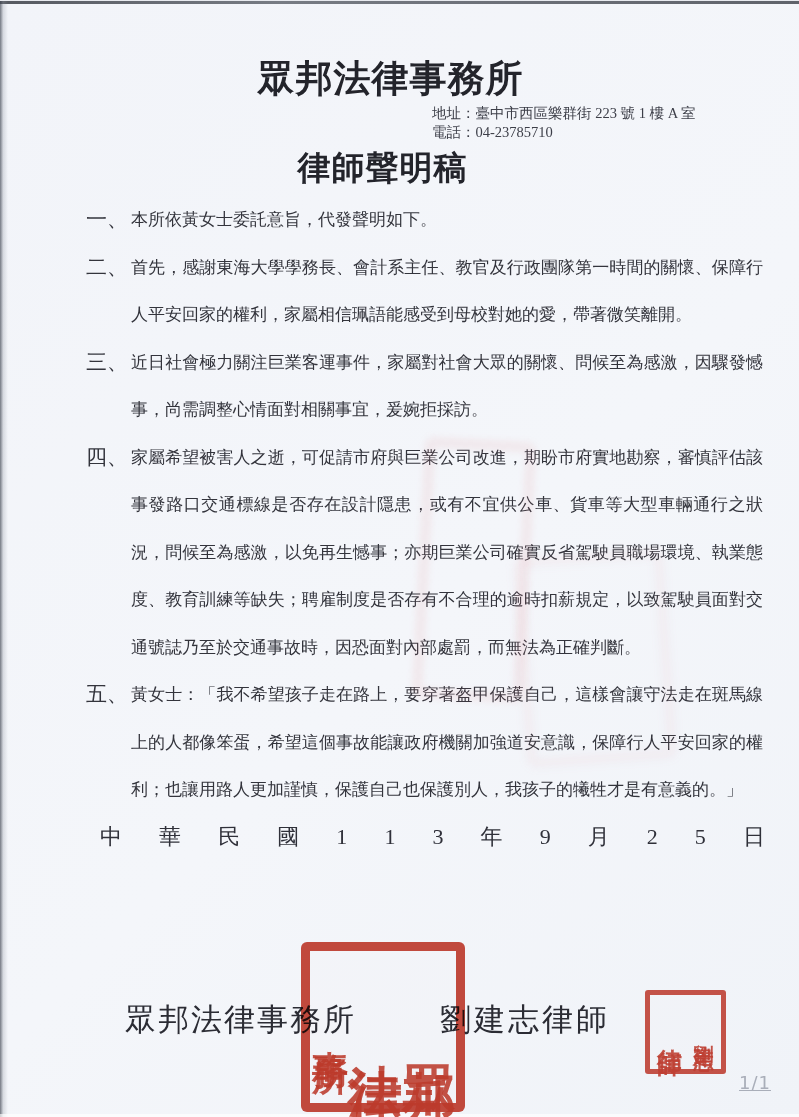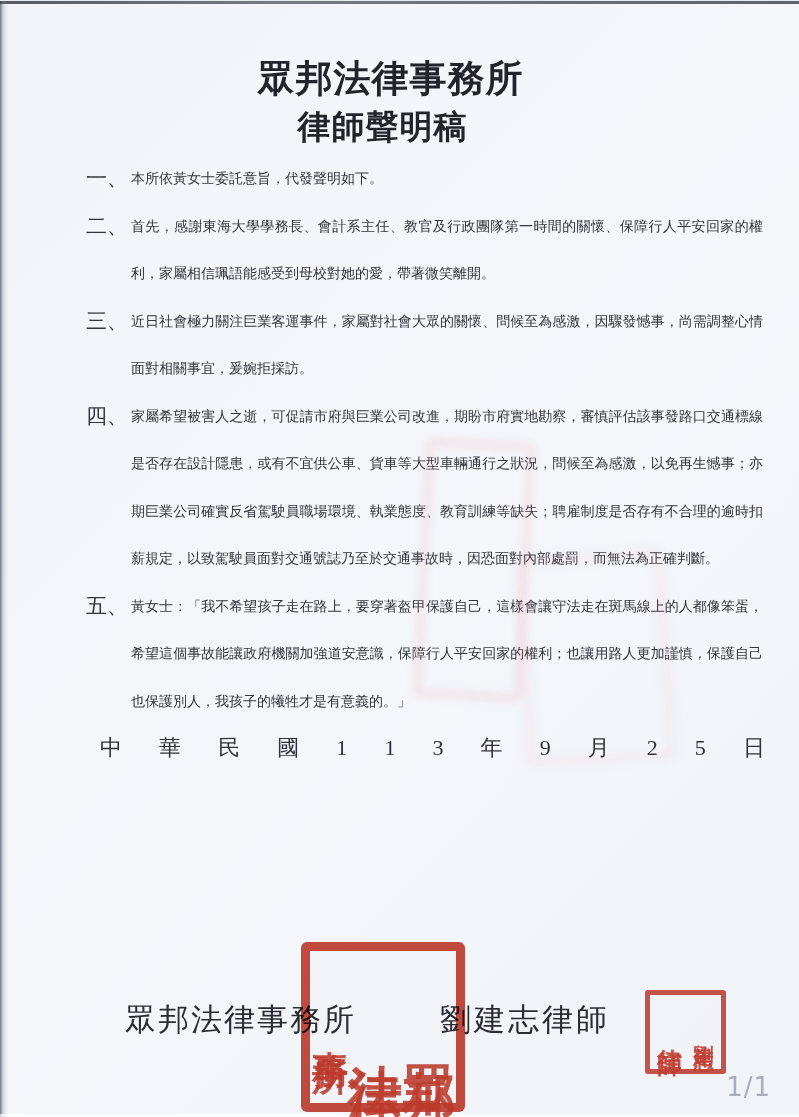--- a/index.html
+++ b/index.html
@@ -39,21 +39,21 @@
   .doc-title {
     margin-top:5px; text-align:center; transform:translateX(-17px);
     font-size:33px; font-weight:bold; color:#23242b;
     letter-spacing:1px; line-height:42px;
   }
 
   .body-text { margin-top:7px; padding:0 36px 0 86px; }
   .para { display:flex; align-items:flex-start; }
   .para .marker { flex:0 0 45px; font-size:21px; line-height:47.5px; white-space:nowrap; }
   .para .ptext {
-    flex:1; font-size:14px; line-height:47.5px;
+    flex:1; font-size:17px; line-height:47.5px;
     text-align:justify; text-justify:inter-ideograph;
   }
 
   .date-line {
     display:flex; justify-content:space-between; align-items:center;
     height:46px; margin:0 34px 0 100px; font-size:22px; color:#2f3039;
   }
   .date-char { display:inline-block; }
 
   .sig-row { position:absolute; left:0; top:998px; width:100%; height:50px; }
@@ -78,37 +78,41 @@
     padding:2px 1px; background:rgba(255,248,247,.12);
   }
   .seal-lawyer .seal-col { writing-mode:vertical-rl; font-weight:bold;
     color:rgba(202,66,52,.9); line-height:1; letter-spacing:3px; }
   .seal-lawyer .cl1 { font-size:20px; }
   .seal-lawyer .cl2 { font-size:25px; }
 
   .page-num {
     position:absolute; right:28px; top:1071px;
     font-family:"DejaVu Sans","Liberation Sans",sans-serif;
-    font-size:26px; color:#a9aeb9; letter-spacing:1px;
+    font-size:18px; color:#a9aeb9; letter-spacing:1px;text-decoration:underline;
   }
 </style>
 </head>
 <body>
 
 <div class="page">
 
   <div class="edge-top"></div>
   <div class="edge-left"></div>
   <div class="edge-bottom"></div>
 
   <div class="ghost ghost-a"></div>
   <div class="ghost ghost-b"></div>
 
   <div class="header">
     <div class="firm-title">眾邦法律事務所</div>
+    <div class="contact">
+      <div>地址：臺中市西區樂群街 223 號 1 樓 A 室</div>
+      <div>電話：04-23785710</div>
+    </div>
     <div class="doc-title">律師聲明稿</div>
   </div>
 
   <div class="body-text">
       <div class="para">
         <div class="marker">一、</div>
         <div class="ptext">本所依黃女士委託意旨，代發聲明如下。</div>
       </div>
       <div class="para">
         <div class="marker">二、</div>

